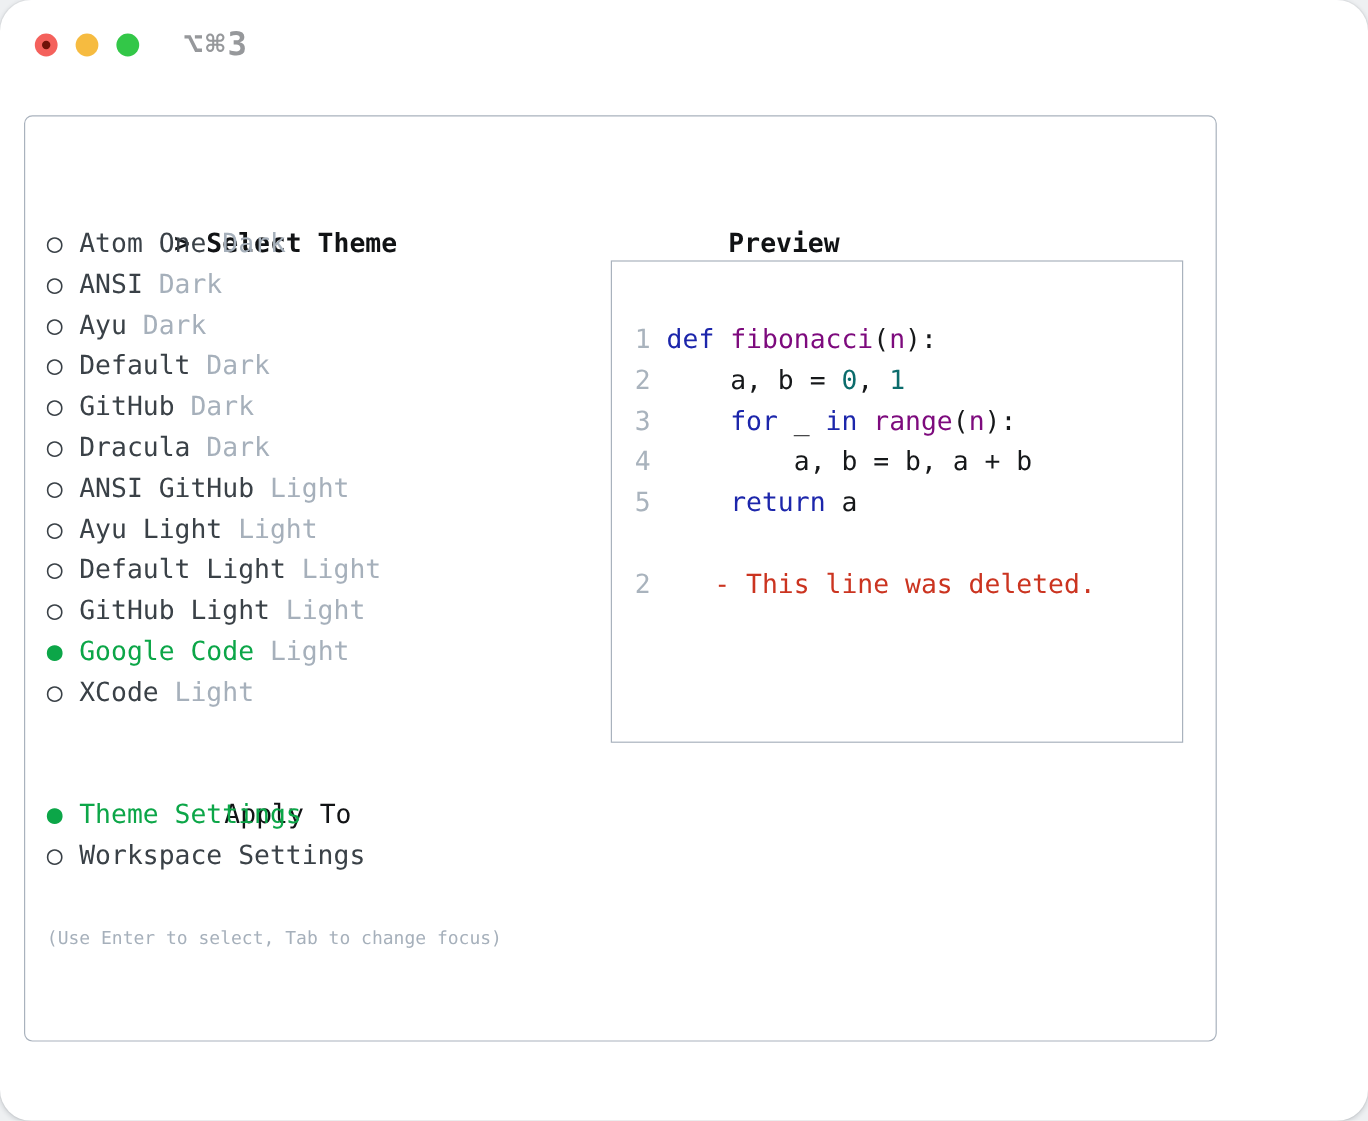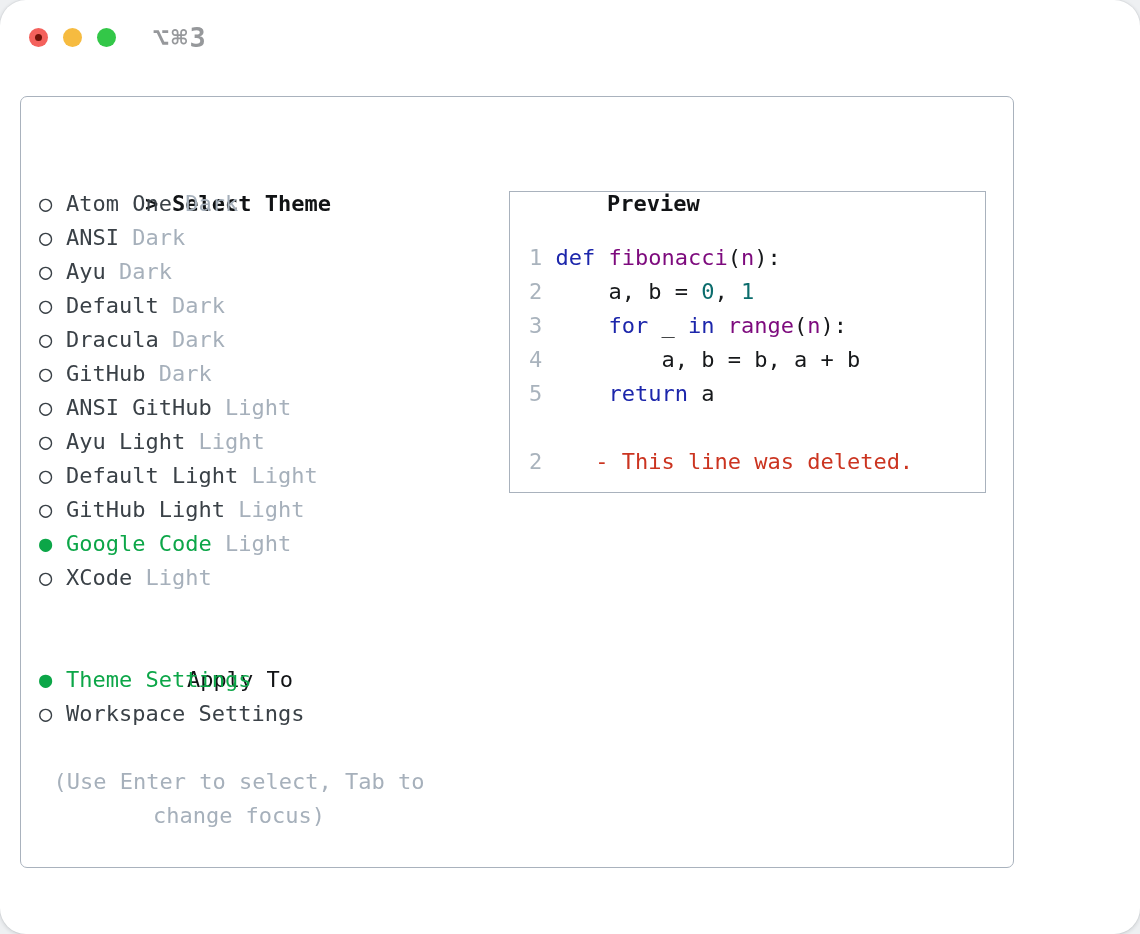--- a/index.html
+++ b/index.html
@@ -74,37 +74,36 @@
   .h  { font-weight: 700; color: var(--text-black); }
   .h2 { color: var(--text-black); margin-left: 15px; }
   .prompt { font-weight: 700; color: var(--text-black); }
   .c-dark  { color: var(--text-dark); }
   .c-sel   { color: var(--accent-green); }
   .c-muted { color: var(--text-muted); }
   .spacer { height: 34px; }
   .hint {
     margin-top: 0;
     max-width: 400px;
-    font-size: 22px;
+    font-size: 15px;
     line-height: 34px;
     color: var(--text-muted);
     white-space: normal;
-    text-align: center;
   }
   
   .right-col {
     position: absolute;
     left: 480px; top: 56px;
     font-size: 22px;
   }
   .preview-box {
     margin-left: 8px;
-    margin-top: 4px;
+    margin-top: 30px;
     width: 477px;
-    height: 302px;
+    height: 402px;
     border: 1.5px solid var(--border);
     background: #ffffff;
     padding: 49px 0 0 19px;
     overflow: hidden;
   }
   .code-line {
     height: 34px;
     line-height: 34px;
     font-size: 22px;
     white-space: pre;
@@ -135,22 +134,22 @@
     <div class="left-col">
       <div class="row">
         <span class="marker prompt">&gt;</span><span class="h">Select Theme</span>
       </div>
 
       <div id="theme-list">
           <div class="row"><span class="marker c-dark">○</span><span class="c-dark">Atom One </span><span class="c-muted">Dark</span></div>
           <div class="row"><span class="marker c-dark">○</span><span class="c-dark">ANSI </span><span class="c-muted">Dark</span></div>
           <div class="row"><span class="marker c-dark">○</span><span class="c-dark">Ayu </span><span class="c-muted">Dark</span></div>
           <div class="row"><span class="marker c-dark">○</span><span class="c-dark">Default </span><span class="c-muted">Dark</span></div>
+          <div class="row"><span class="marker c-dark">○</span><span class="c-dark">GitHub </span><span class="c-muted">Dark</span></div>
           <div class="row"><span class="marker c-dark">○</span><span class="c-dark">Dracula </span><span class="c-muted">Dark</span></div>
-          <div class="row"><span class="marker c-dark">○</span><span class="c-dark">GitHub </span><span class="c-muted">Dark</span></div>
           <div class="row"><span class="marker c-dark">○</span><span class="c-dark">ANSI GitHub </span><span class="c-muted">Light</span></div>
           <div class="row"><span class="marker c-dark">○</span><span class="c-dark">Ayu Light </span><span class="c-muted">Light</span></div>
           <div class="row"><span class="marker c-dark">○</span><span class="c-dark">Default Light </span><span class="c-muted">Light</span></div>
           <div class="row"><span class="marker c-dark">○</span><span class="c-dark">GitHub Light </span><span class="c-muted">Light</span></div>
           <div class="row"><span class="marker c-sel">●</span><span class="c-sel">Google Code </span><span class="c-muted">Light</span></div>
           <div class="row"><span class="marker c-dark">○</span><span class="c-dark">XCode </span><span class="c-muted">Light</span></div>
         </div>
 
       <div class="spacer"></div>
 

